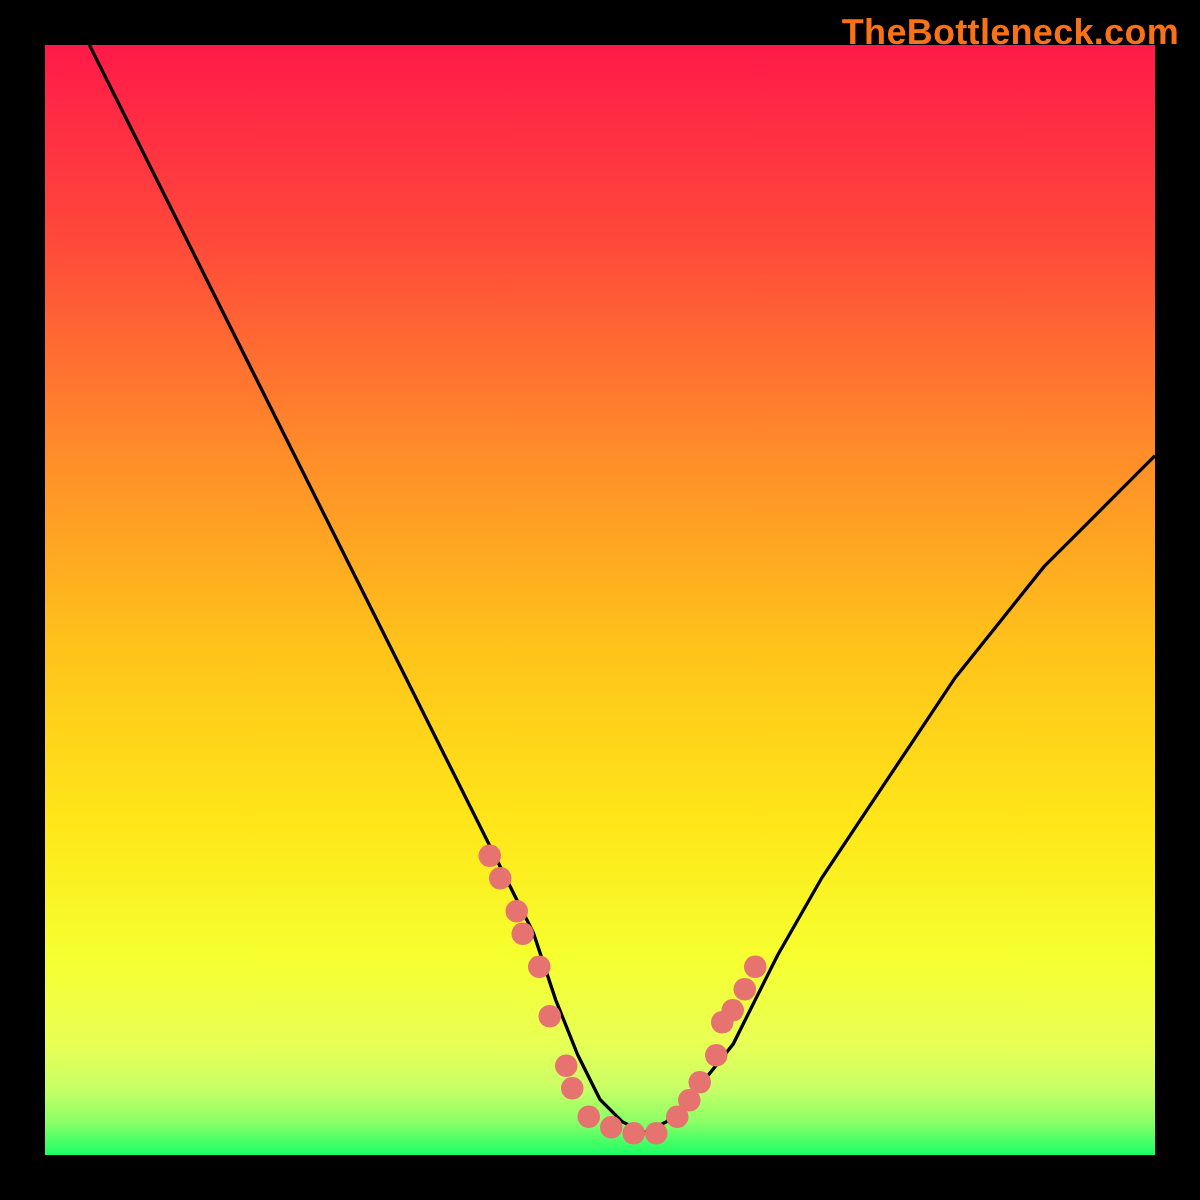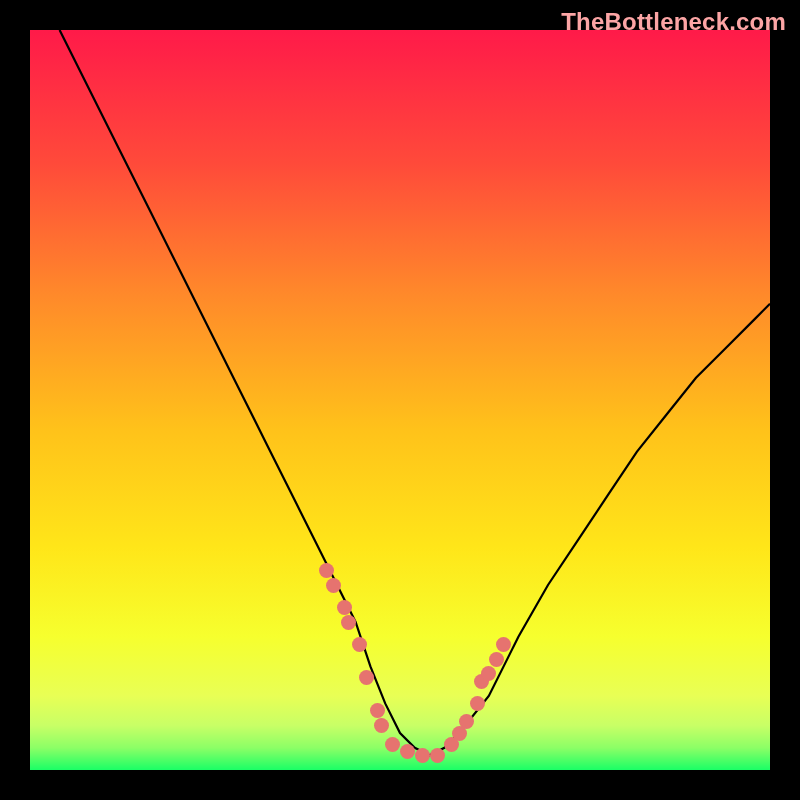--- a/index.html
+++ b/index.html
@@ -10,21 +10,21 @@
     background: #000;
     position: relative;
   }
   .watermark {
     position: absolute;
     top: 8px;
     right: 14px;
     font-family: Arial, Helvetica, sans-serif;
     font-size: 24px;
     font-weight: 600;
-    color: #fca5a5;
+    color: #f97316;
     letter-spacing: 0.2px;
     z-index: 10;
   }
   .plot-frame {
     position: absolute;
     left: 30px;
     top: 30px;
     width: 740px;
     height: 740px;
     overflow: hidden;

